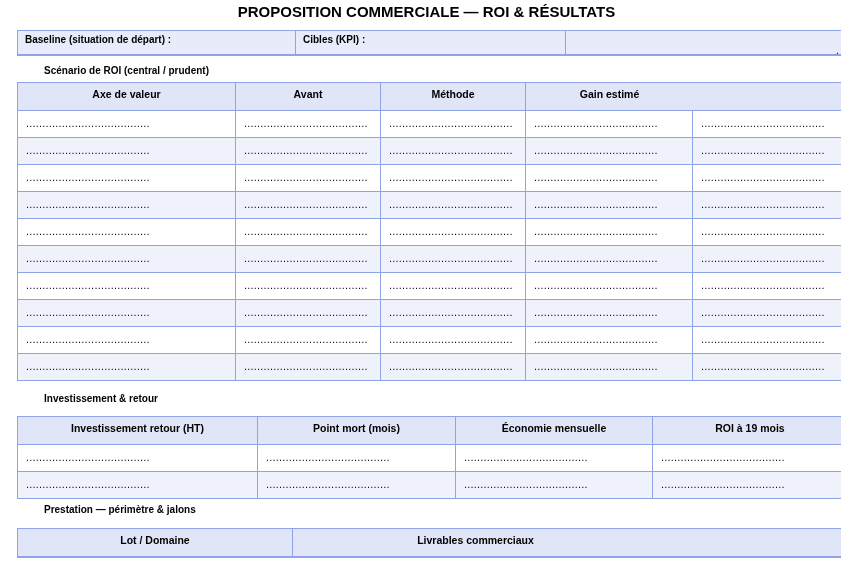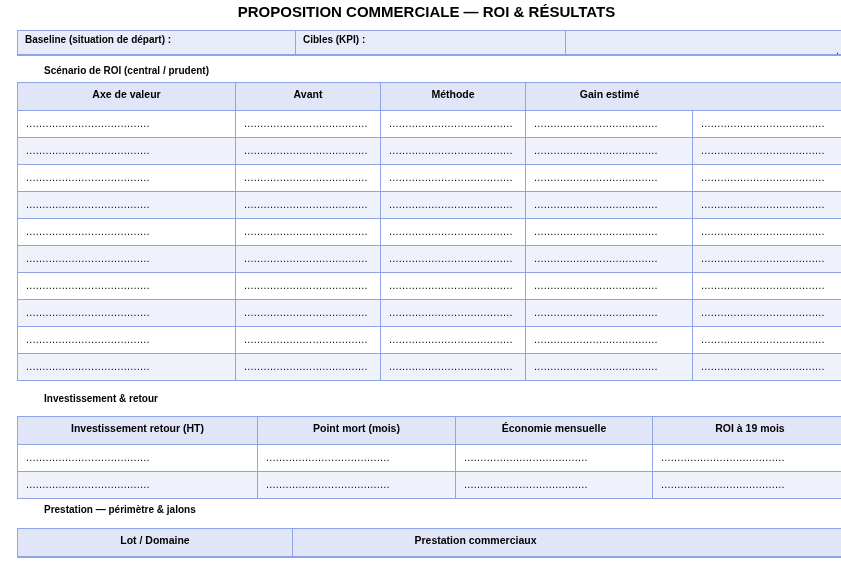--- a/index.html
+++ b/index.html
@@ -305,20 +305,20 @@
           </div>
         </div>
       </div>
   </div>
 
   <div class="section-heading h-prest">Prestation — périmètre &amp; jalons</div>
 
   <div class="tbl t-prest">
     <div class="thead">
       <div class="hcell">Lot / Domaine</div>
-      <div class="hcell">Prestation commerciaux</div>
+      <div class="hcell">Livrables commerciaux</div>
     </div>
     <div class="tbody"></div>
   </div>
 
 </div>
 
 <span class="stray-mark">.</span>
 
 </body></html>

